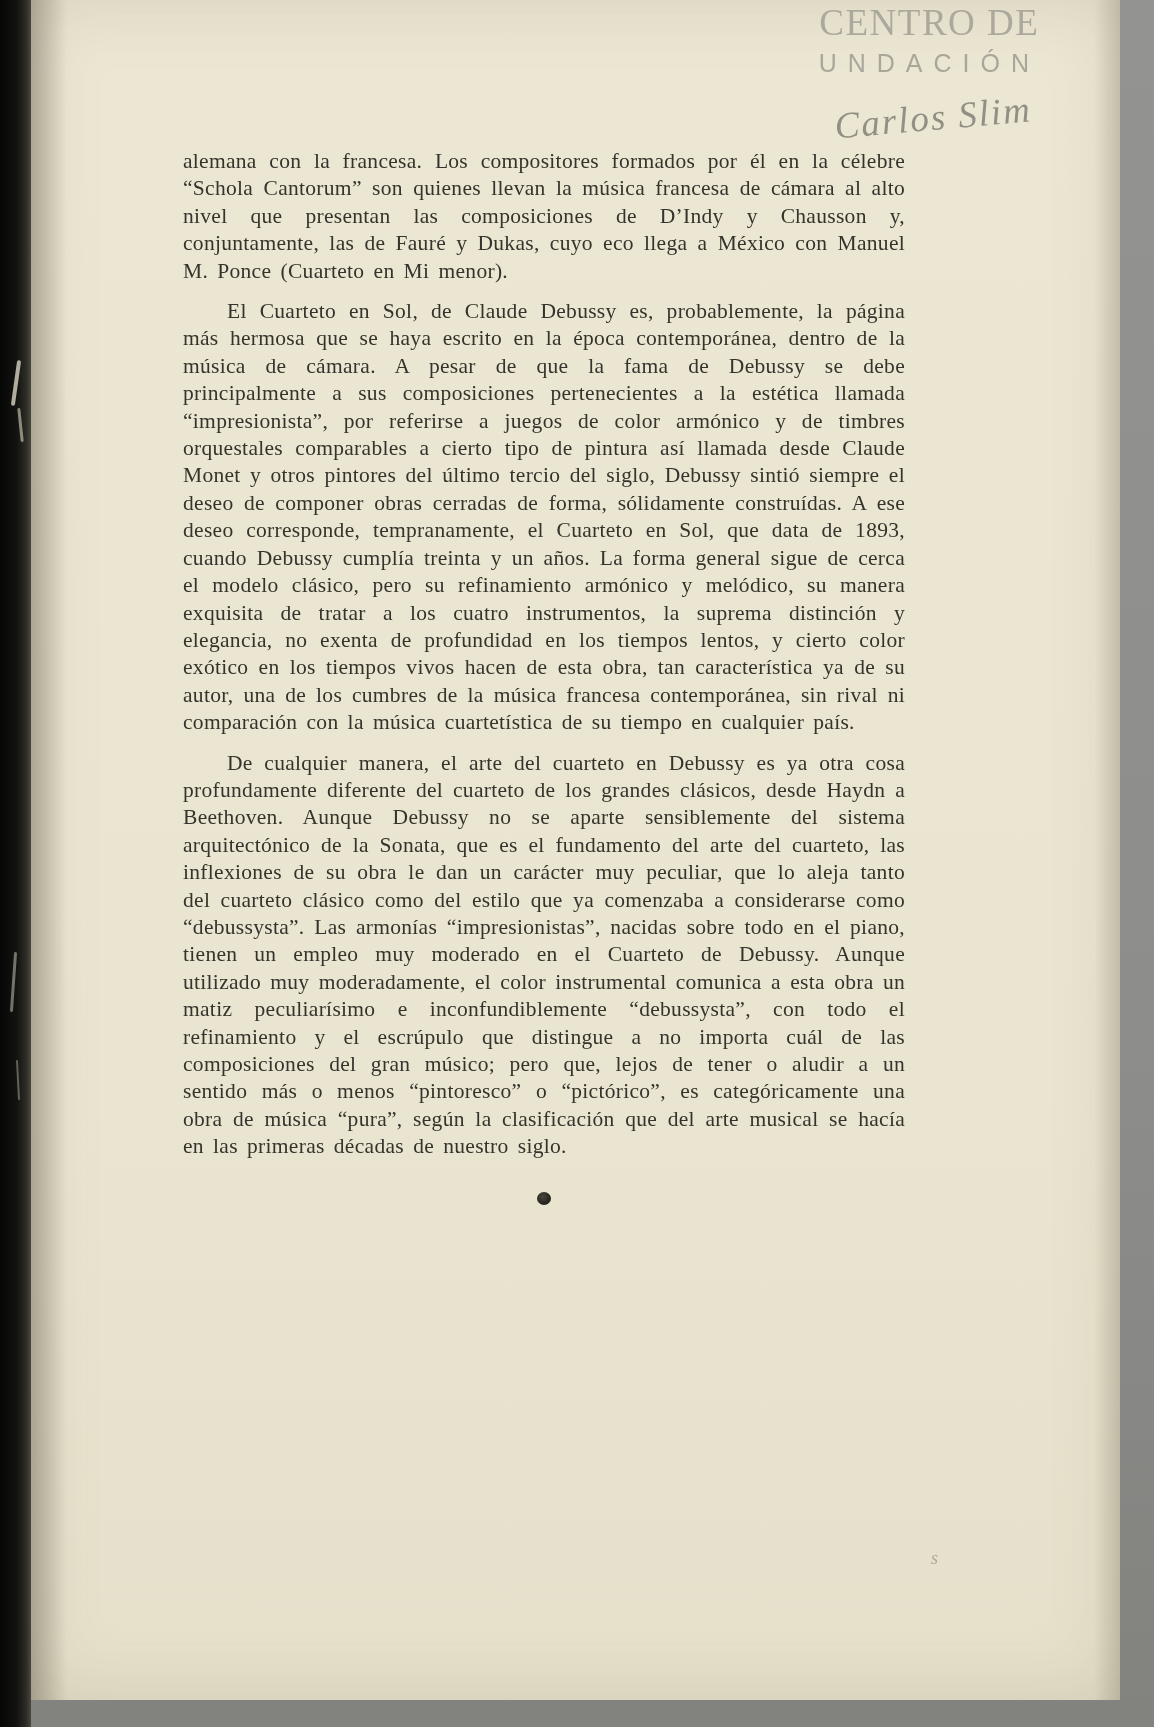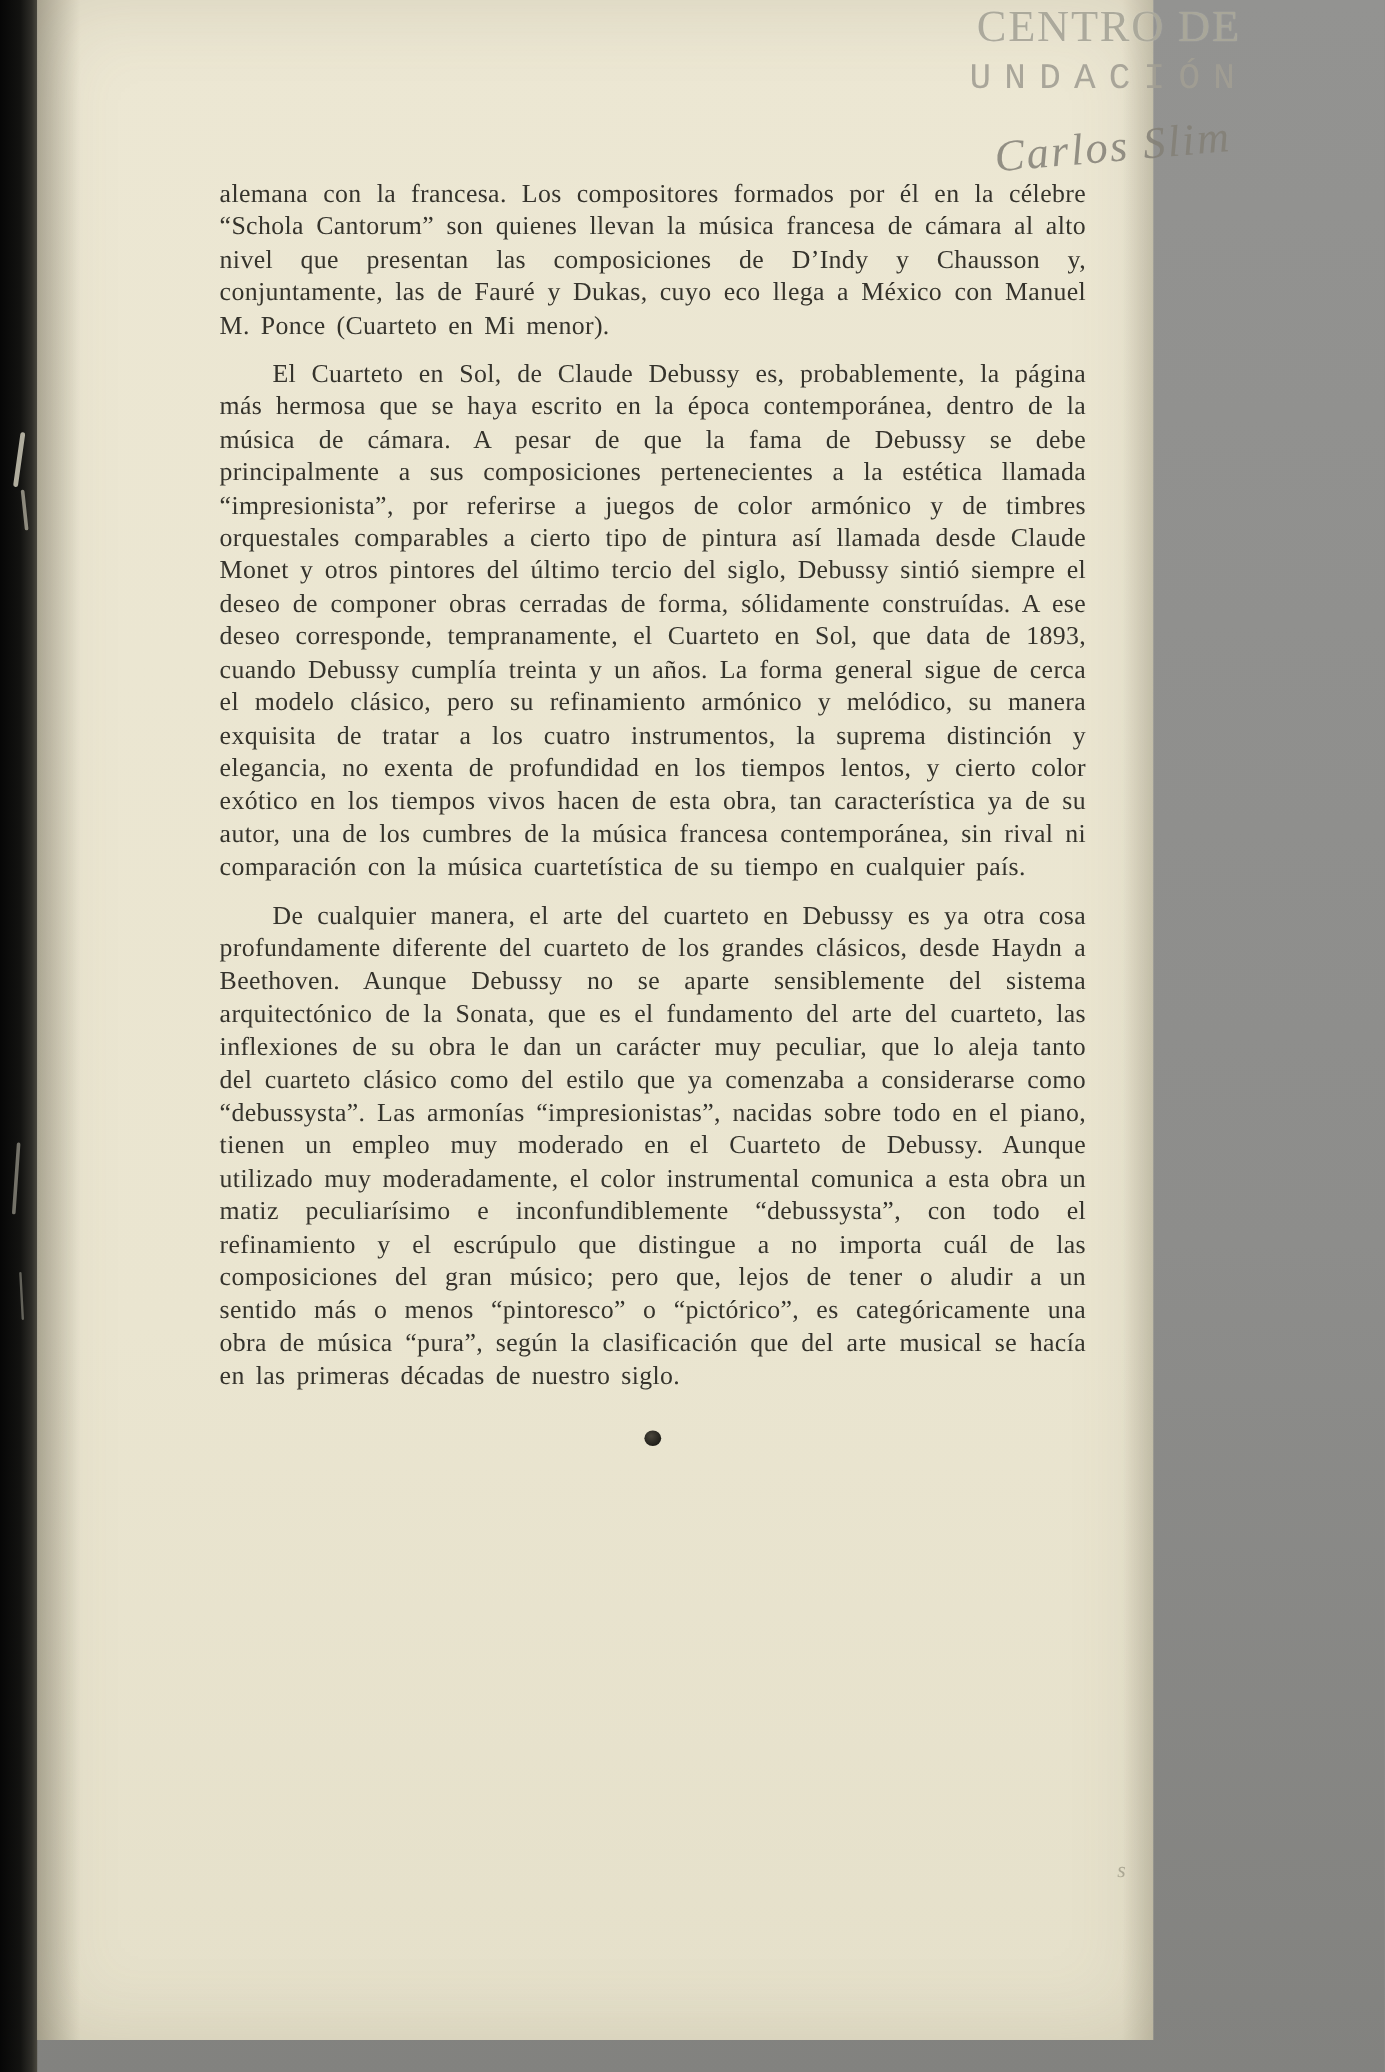--- a/index.html
+++ b/index.html
@@ -15,21 +15,21 @@
     position:absolute;left:0;top:0;width:31px;height:100%;
     background:linear-gradient(90deg,#060606 0%,#131311 55%,#2e2d28 85%,#4a483f 100%);
   }
   .spine-mark{position:absolute;background:#d8d4c2;opacity:.8;border-radius:2px;}
   .spine-mark.m1{left:14px;top:360px;width:4px;height:46px;transform:rotate(8deg);}
   .spine-mark.m2{left:19px;top:408px;width:3px;height:34px;transform:rotate(-6deg);opacity:.6;}
   .spine-mark.m3{left:12px;top:952px;width:3px;height:60px;transform:rotate(4deg);opacity:.5;}
   .spine-mark.m4{left:17px;top:1060px;width:2px;height:40px;transform:rotate(-3deg);opacity:.4;}
   
   .page{
-    position:absolute;left:31px;top:0;width:930px;height:1700px;
+    position:absolute;left:31px;top:0;width:1089px;height:1700px;
     background:linear-gradient(180deg,#ece7d3 0%,#eae5d0 65%,#e5e0ca 100%);
     box-shadow:inset 0 0 70px rgba(110,100,70,.18);
   }
   .page::before{ 
     content:"";position:absolute;left:0;top:0;width:36px;height:100%;
     background:linear-gradient(90deg,rgba(50,45,30,.30),rgba(50,45,30,0));
   }
   .page::after{ 
     content:"";position:absolute;right:0;top:0;width:26px;height:100%;
     background:linear-gradient(270deg,rgba(90,85,65,.22),rgba(90,85,65,0));
@@ -51,22 +51,22 @@
     color:#aeab9f;pointer-events:none;
   }
   .wm-line{
     font-family:"Liberation Serif", serif;
     font-size:37px;line-height:41px;letter-spacing:1.5px;
     color:rgba(168,165,152,.95);
     text-shadow:0 0 1px rgba(255,255,255,.35);
   }
   .wm-foundation{
     margin-top:6px;
-    font-family:Liberation Mono, monospace;
-    font-size:30px;letter-spacing:11px;
+    font-family:Liberation Sans, sans-serif;
+    font-size:25px;letter-spacing:11px;
     color:rgba(162,159,148,.9);
   }
   .wm-signature{
     margin-top:8px;margin-right:-6px;
     font-family:"Liberation Serif", serif;font-style:italic;
     font-size:37px;letter-spacing:2px;
     color:rgba(130,127,117,.85);
     transform:rotate(-5deg);transform-origin:right center;
   }
   

